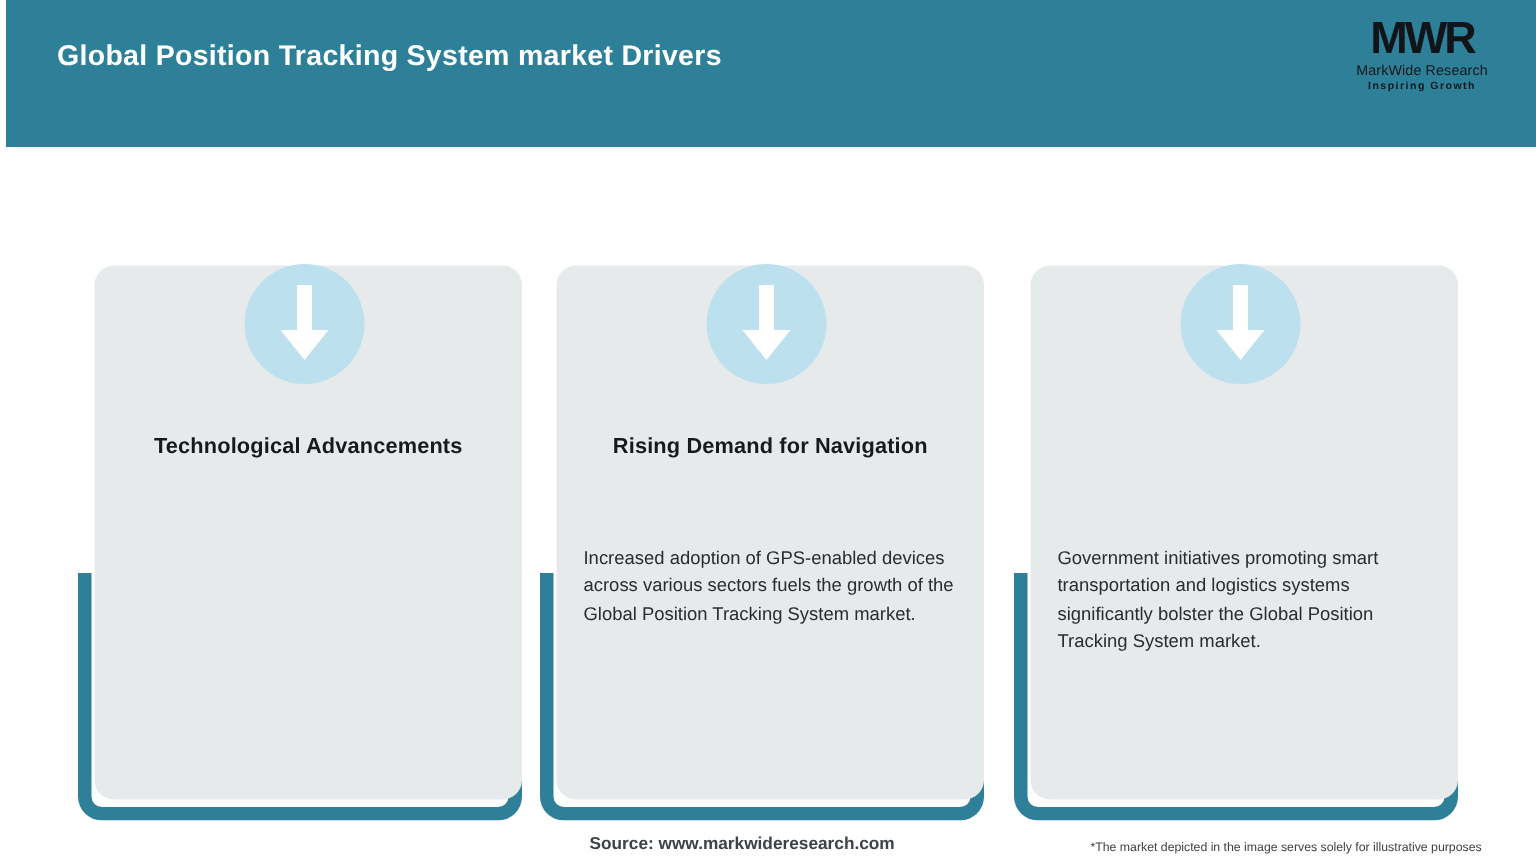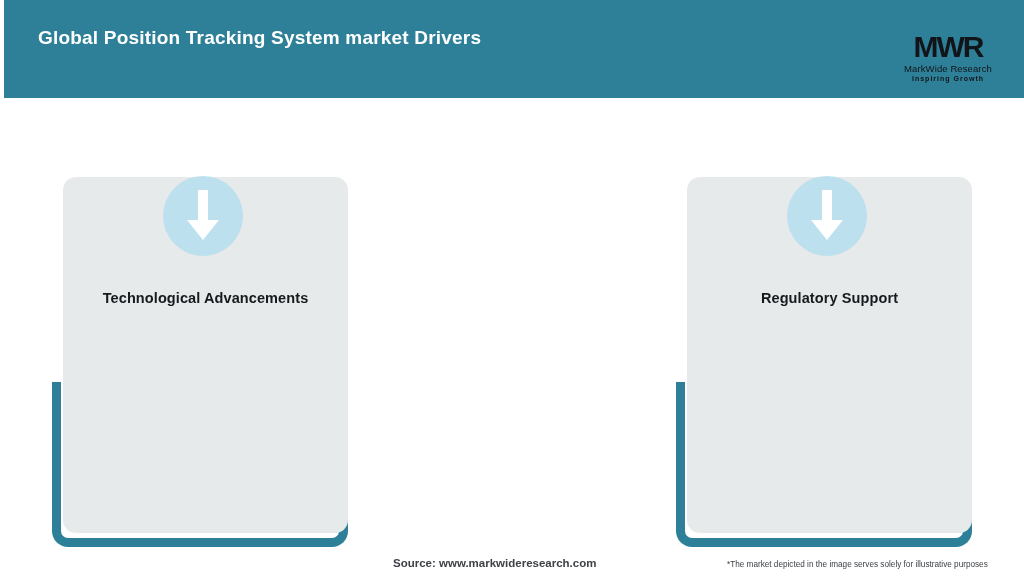--- a/index.html
+++ b/index.html
@@ -18,21 +18,21 @@
     background:#2e8099;
   }
   .header-title {
     position:absolute; left:34px; top:27px;
     font-size:19px; font-weight:bold; color:#ffffff;
     letter-spacing:.2px; white-space:nowrap;
   }
   .logo { position:absolute; right:22px; top:10px; width:108px; height:62px; }
   .logo-mark {
     font-size:30px; font-weight:bold; color:#111418;
-    letter-spacing:-2px; text-align:center; line-height:32px;margin-top:21px;
+    letter-spacing:-2px; text-align:center; line-height:32px;
   }
   .logo-name {
     font-size:9.5px; font-weight:normal; color:#111418;
     text-align:center; line-height:11px; letter-spacing:.1px;
   }
   .logo-tag {
     font-size:7px; font-weight:bold; color:#111418;
     text-align:center; line-height:9px; letter-spacing:1px;
   }
 
@@ -108,30 +108,42 @@
       <div class="card">
         <div class="circle">
           <svg width="36" height="52" viewBox="0 0 36 52" aria-hidden="true">
             <path d="M13 0 H23 V30 H34 L18 50 L2 30 H13 Z" fill="#ffffff"></path>
           </svg>
         </div>
         <div class="card-heading">Technological Advancements</div>
       </div>
     </div>
 
+    <div class="card-wrap c1">
+      <div class="frame"></div>
+      <div class="card">
+        <div class="circle">
+          <svg width="36" height="52" viewBox="0 0 36 52" aria-hidden="true">
+            <path d="M13 0 H23 V30 H34 L18 50 L2 30 H13 Z" fill="#ffffff"></path>
+          </svg>
+        </div>
+        <div class="card-heading">Rising Demand for Navigation</div>
+        <div class="card-body">Increased adoption of GPS-enabled devices across various sectors fuels the growth of the Global Position Tracking System market.</div>
+      </div>
+    </div>
 
     <div class="card-wrap c2">
       <div class="frame"></div>
       <div class="card">
         <div class="circle">
           <svg width="36" height="52" viewBox="0 0 36 52" aria-hidden="true">
             <path d="M13 0 H23 V30 H34 L18 50 L2 30 H13 Z" fill="#ffffff"></path>
           </svg>
         </div>
-        <div class="card-heading">Regulatory Support</div>
+        <div class="card-body">Government initiatives promoting smart transportation and logistics systems significantly bolster the Global Position Tracking System market.</div>
       </div>
     </div>
 
   </div>
 
   <div class="footer-source">Source: www.markwideresearch.com</div>
   <div class="footer-note">*The market depicted in the image serves solely for illustrative purposes</div>
 
 </div>
 

